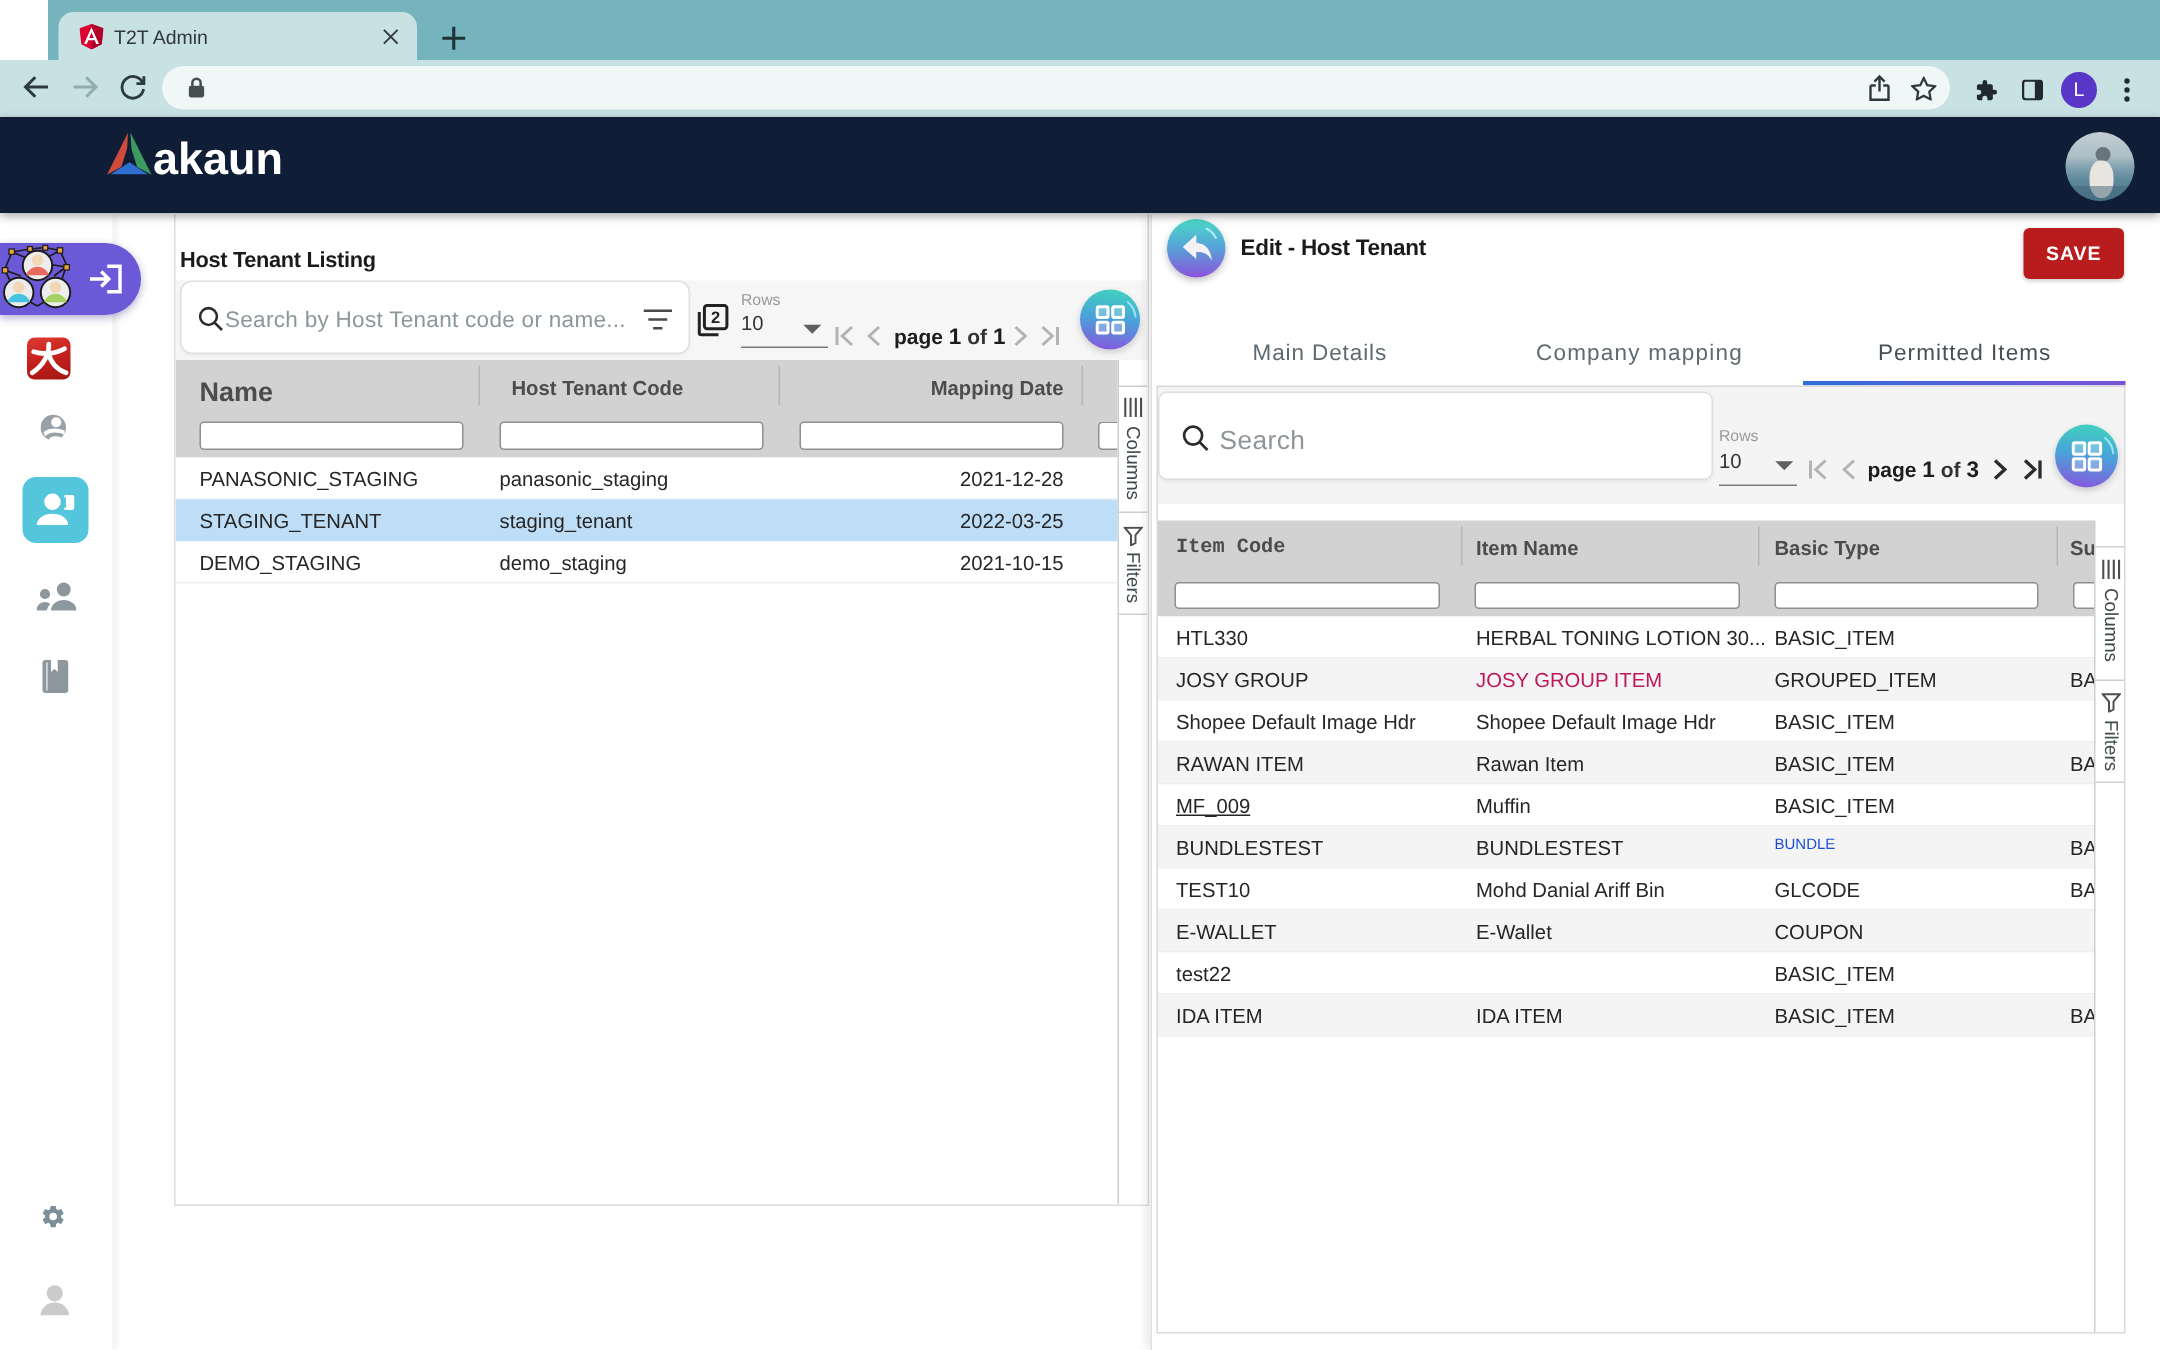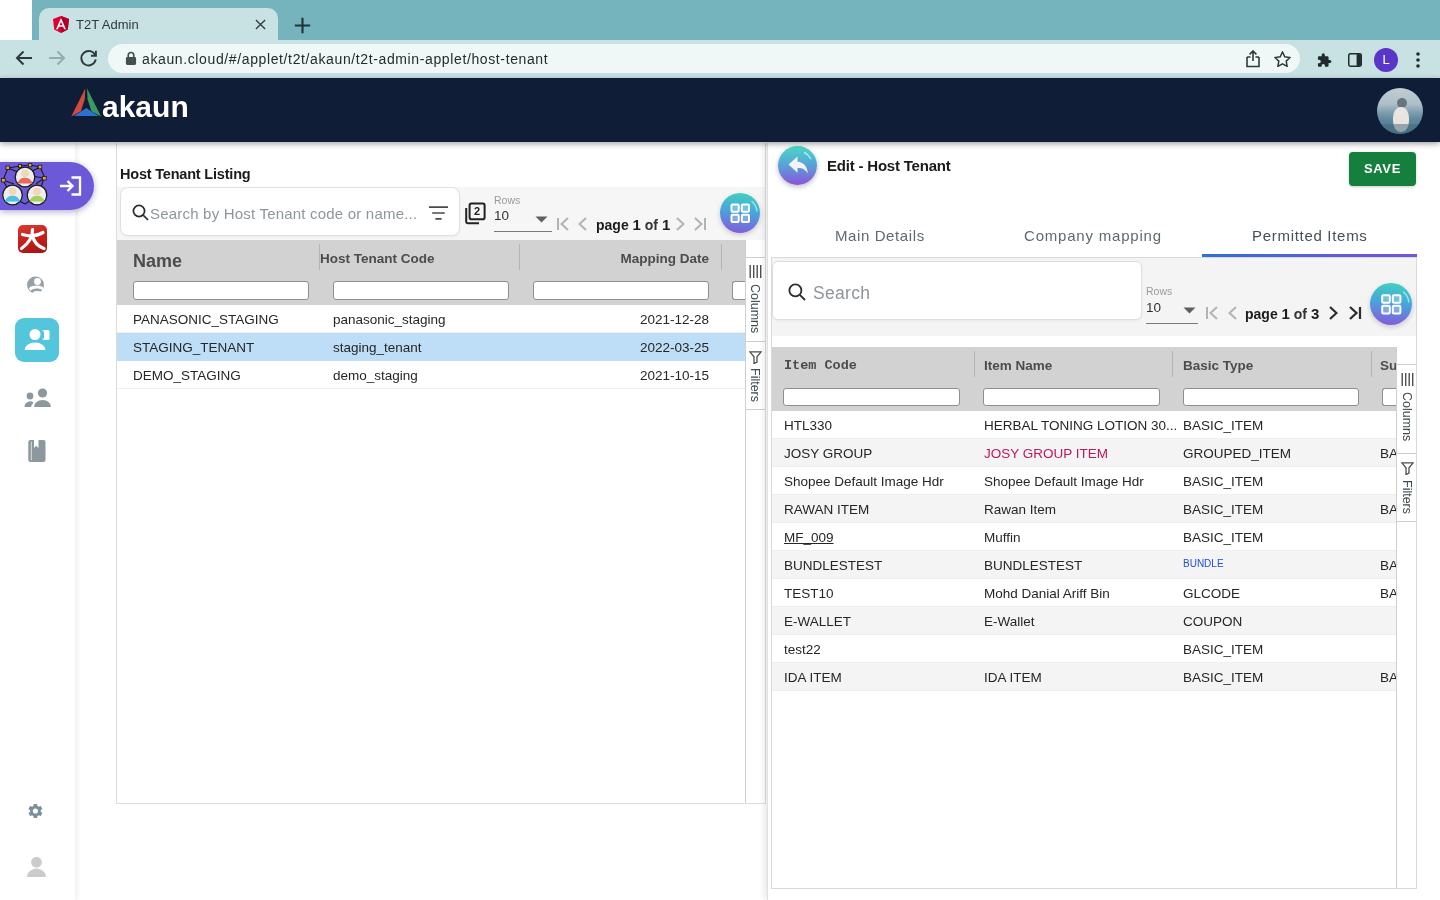--- a/index.html
+++ b/index.html
@@ -40,21 +40,20 @@
       </svg>
     <svg class="abs" style="left:79px;top:8px" width="19" height="19" viewBox="0 0 20 20">
         <path d="M17.2 8 A7.6 7.6 0 1 0 17.6 12" stroke="#2d3a3c" stroke-width="2" fill="none"></path>
         <path d="M17.8 3 V8.2 H12.6" fill="none" stroke="#2d3a3c" stroke-width="2"></path>
       </svg>
     <div class="abs" style="left:108px;top:4px;width:1192px;height:29px;background:#eff7f7;border-radius:15px;"></div>
     <svg class="abs" style="left:125px;top:11px" width="12" height="15" viewBox="0 0 13 16">
         <rect x="1" y="6.5" width="11" height="8.5" rx="1.5" fill="#44504f"></rect>
         <path d="M3.5 7 V4.5 a3 3 0 0 1 6 0 V7" fill="none" stroke="#44504f" stroke-width="1.8"></path>
       </svg>
-    <div class="abs" style="left:142px;top:11px;font-size:14px;color:#252b2d;letter-spacing:0.62px;">akaun.cloud/#/applet/t2t/akaun/t2t-admin-applet/host-tenant</div>
     <svg class="abs" style="left:1246px;top:10px" width="14" height="18" viewBox="0 0 14 18">
         <path d="M1 7 H4.5 M9.5 7 H13 M1 7 V16.5 H13 V7" stroke="#2d3a3c" stroke-width="1.6" fill="none"></path>
         <path d="M7 1.2 V11 M3.6 4.4 L7 1 L10.4 4.4" stroke="#2d3a3c" stroke-width="1.6" fill="none"></path>
       </svg>
     <svg class="abs" style="left:1274px;top:11px" width="17" height="16" viewBox="0 0 17 16">
         <path d="M8.5 1 L10.8 5.8 L16 6.5 L12.2 10.1 L13.1 15.3 L8.5 12.8 L3.9 15.3 L4.8 10.1 L1 6.5 L6.2 5.8 Z" fill="none" stroke="#2d3a3c" stroke-width="1.5"></path>
       </svg>
     <svg class="abs" style="left:1317px;top:13px" width="15" height="15" viewBox="0 0 24 24">
         <path fill="#202a2c" d="M20.5 11h-2V7c0-1.1-.9-2-2-2h-4V3a2.5 2.5 0 0 0-5 0v2h-4C2.4 5 1.5 5.9 1.5 7v3.8h1.9a2.7 2.7 0 0 1 0 5.4H1.5V20c0 1.1.9 2 2 2h3.8v-1.9a2.7 2.7 0 0 1 5.4 0V22h3.8c1.1 0 2-.9 2-2v-4h2a2.5 2.5 0 0 0 0-5z"></path>
       </svg>
@@ -214,21 +213,21 @@
             <rect x="11.5" y="11.5" width="7.2" height="7.2" rx="1"></rect>
             <rect x="21.8" y="11.5" width="7.2" height="7.2" rx="1"></rect>
             <rect x="11.5" y="21.8" width="7.2" height="7.2" rx="1"></rect>
             <rect x="21.8" y="21.8" width="7.2" height="7.2" rx="1"></rect>
           </g>
         </svg>
     </div>
 
     <div class="abs" style="left:0;top:97px;width:629px;height:65px;background:#d2d2d2;"></div>
     <div class="abs" style="left:16px;top:108px;font-size:18px;font-weight:bold;color:#4c4c4c;">Name</div>
-    <div class="abs" style="left:203px;top:108px;font-size:13.5px;font-weight:bold;color:#4c4c4c;">Host Tenant Code</div>
+    <div class="abs" style="left:224px;top:108px;font-size:13.5px;font-weight:bold;color:#4c4c4c;">Host Tenant Code</div>
     <div class="abs" style="left:416px;top:108px;width:176px;text-align:right;font-size:13.5px;font-weight:bold;color:#4c4c4c;">Mapping Date</div>
     <div class="abs" style="left:202px;top:101px;width:1px;height:26px;background:#b5b5b5;"></div>
     <div class="abs" style="left:402px;top:101px;width:1px;height:26px;background:#b5b5b5;"></div>
     <div class="abs" style="left:604px;top:101px;width:1px;height:26px;background:#b5b5b5;"></div>
 
     <div class="abs" style="left:16px;top:138px;width:176px;height:19px;background:#fff;border:1px solid #8f8f8f;border-radius:3px;"></div>
     <div class="abs" style="left:216px;top:138px;width:176px;height:19px;background:#fff;border:1px solid #8f8f8f;border-radius:3px;"></div>
     <div class="abs" style="left:416px;top:138px;width:176px;height:19px;background:#fff;border:1px solid #8f8f8f;border-radius:3px;"></div>
     <div class="abs" style="left:615px;top:138px;width:14px;height:19px;background:#fff;border:1px solid #8f8f8f;border-radius:3px 0 0 3px;border-right:none;"></div>
 
@@ -262,21 +261,21 @@
 
   <div class="abs" id="rpanel" style="left:767px;top:143px;width:673px;height:757px;background:#fff;border-left:1px solid #e0e0e0;box-shadow:-3px 0 6px rgba(0,0,0,0.09);z-index:2;">
 
     <div class="abs" style="left:10px;top:3px;width:39px;height:39px;border-radius:50%;background:linear-gradient(180deg,#4bd9c5 0%,#55a6d8 46%,#8d53da 100%);box-shadow:0 2px 5px rgba(0,0,0,0.25);">
       <svg width="39" height="39" viewBox="0 0 39 39">
           <path d="M19.5 10.5 L10.5 18.6 L19.5 26.7 V22 C24.5 21.6 27.6 23.4 29.8 27.6 C29.5 20.4 25.5 16.2 19.5 15.8 Z" fill="#f4f2f2"></path>
           <path d="M26.5 6.5 A 13.5 13.5 0 0 1 32.5 12.5" stroke="rgba(180,245,255,0.85)" stroke-width="1.6" fill="none" stroke-linecap="round"></path>
         </svg>
     </div>
     <div class="abs" style="left:59px;top:14px;font-size:15px;font-weight:bold;color:#1b1b1b;letter-spacing:-0.2px;">Edit - Host Tenant</div>
-    <div class="abs" style="left:581px;top:9px;width:67px;height:34px;background:#15803d;border-radius:4px;color:#fff;font-size:13px;font-weight:bold;text-align:center;line-height:34px;letter-spacing:0.6px;box-shadow:0 1px 3px rgba(0,0,0,0.2);">SAVE</div>
+    <div class="abs" style="left:581px;top:9px;width:67px;height:34px;background:#b91c1c;border-radius:4px;color:#fff;font-size:13px;font-weight:bold;text-align:center;line-height:34px;letter-spacing:0.6px;box-shadow:0 1px 3px rgba(0,0,0,0.2);">SAVE</div>
 
     <div class="abs" style="left:67px;top:84px;font-size:15px;color:#5d6a70;letter-spacing:0.6px;">Main Details</div>
     <div class="abs" style="left:256px;top:84px;font-size:15px;color:#5d6a70;letter-spacing:0.8px;">Company mapping</div>
     <div class="abs" style="left:484px;top:84px;font-size:15px;color:#454f54;letter-spacing:0.7px;">Permitted Items</div>
     <div class="abs" style="left:434px;top:111px;width:215px;height:3px;background:linear-gradient(90deg,#2e6fd9,#7a52d8);"></div>
 
     <div class="abs" style="left:3px;top:114px;width:646px;height:632px;border:1px solid #d9d9d9;background:#fff;overflow:hidden;">
       <div class="abs" style="left:0;top:0;width:644px;height:78px;background:#f4f4f5;"></div>
 
       <div class="abs" style="left:0;top:3px;width:370px;height:59px;background:#fff;border:1px solid #dedede;border-radius:6px;box-shadow:0 1px 3px rgba(0,0,0,0.05);"></div>

